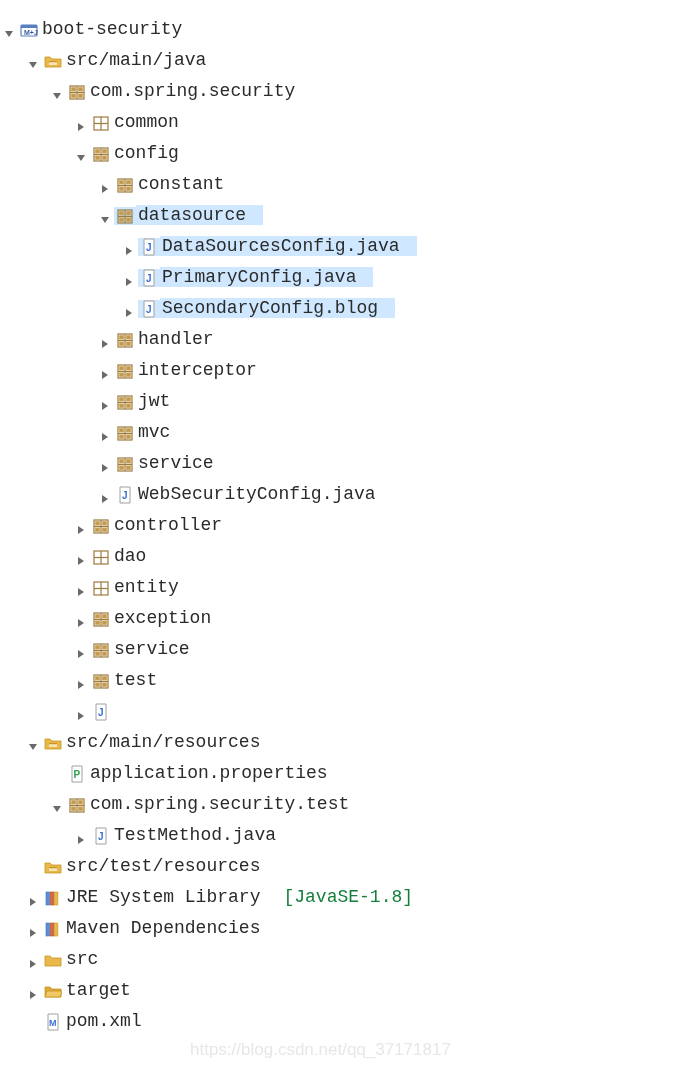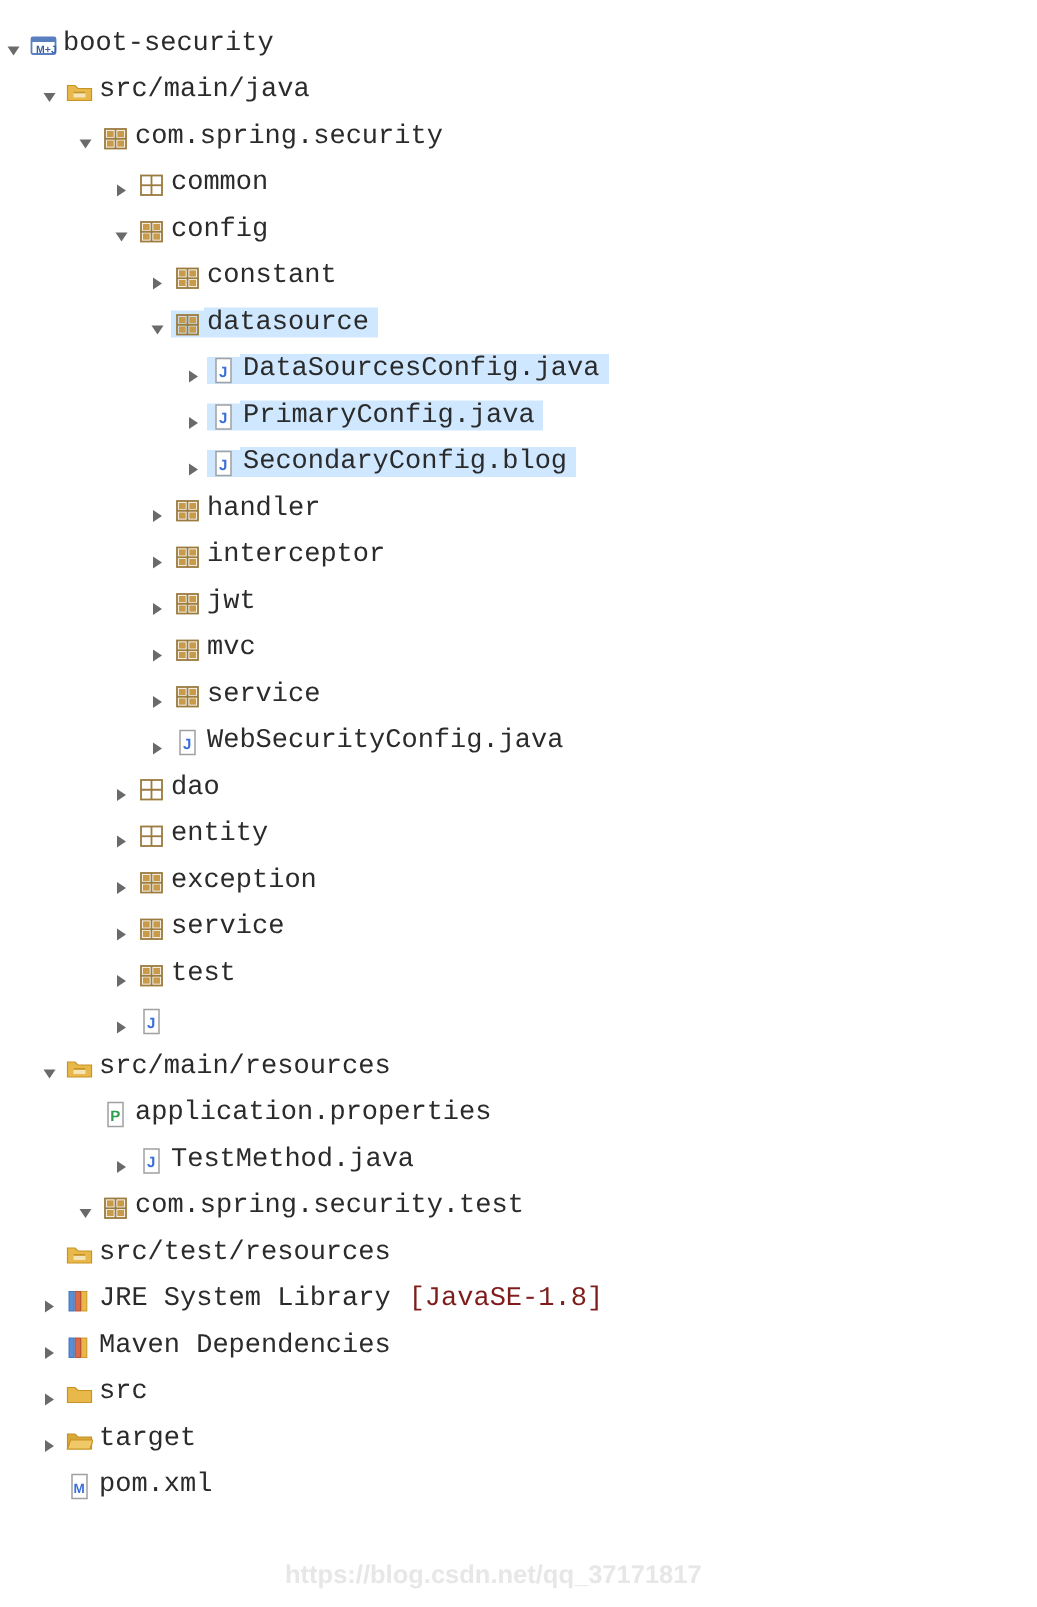--- a/index.html
+++ b/index.html
@@ -4,24 +4,24 @@
 <style>
   html,body{margin:0;padding:0;background:#fff;font-family:"Segoe UI",Arial,sans-serif;font-size:18px;color:#2b2b2b;}
   .tree{padding:8px 0 20px 0;user-select:none;}
   .row{display:flex;align-items:flex-end;height:31px;white-space:nowrap;font-family:Liberation Mono, monospace;}
   .indent{display:inline-block;width:24px;flex:0 0 24px;}
   .tw{width:18px;flex:0 0 18px;display:flex;align-items:center;justify-content:center;color:#6a6a6a;font-size:12px;}
   .tw svg{width:10px;height:10px;display:block;}
   .ic{width:22px;flex:0 0 22px;display:flex;align-items:center;justify-content:center;}
   .ic svg{width:18px;height:18px;display:block;}
   .lbl{padding:0 2px;}
-  .decor{color:#7f1d1d;margin-left:10px;}
+  .decor{color:#15803d;margin-left:21px;}
   .sel .ic, .sel .lbl{background:#cfe8ff;}
-  .sel .lbl{padding-right:6px;}
-  .watermark{position:absolute;left:190px;top:1040px;color:#e7e7e7;font-size:17px;pointer-events:none;font-weight:bold;}
+  .sel .lbl{padding-right:17px;}
+  .watermark{position:absolute;left:190px;top:1040px;color:#e7e7e7;font-size:17px;pointer-events:none;}
 </style>
 </head>
 <body>
 
 <svg width="0" height="0" style="position:absolute">
   <defs>
     <g id="i-tw-down">
         <path d="M1 2 L9 2 L5 8 Z" fill="#6a6a6a"></path>
       </g>
     <g id="i-tw-right">
@@ -348,20 +348,36 @@
       <span class="indent"></span>
       <span class="indent"></span>
       <span class="indent"></span>
       <span class="tw">
         <svg viewBox="0 0 10 10">
           <use href="#i-tw-right"></use>
         </svg>
       </span>
       <span class="ic">
         <svg viewBox="0 0 18 18">
+          <use href="#i-package"></use>
+        </svg>
+      </span>
+      <span class="lbl">controller</span>
+    </div>
+    <div class="row">
+      <span class="indent"></span>
+      <span class="indent"></span>
+      <span class="indent"></span>
+      <span class="tw">
+        <svg viewBox="0 0 10 10">
+          <use href="#i-tw-right"></use>
+        </svg>
+      </span>
+      <span class="ic">
+        <svg viewBox="0 0 18 18">
           <use href="#i-package-empty"></use>
         </svg>
       </span>
       <span class="lbl">dao</span>
     </div>
     <div class="row">
       <span class="indent"></span>
       <span class="indent"></span>
       <span class="indent"></span>
       <span class="tw">
@@ -460,47 +476,47 @@
       <span class="ic">
         <svg viewBox="0 0 18 18">
           <use href="#i-props"></use>
         </svg>
       </span>
       <span class="lbl">application.properties</span>
     </div>
     <div class="row">
       <span class="indent"></span>
       <span class="indent"></span>
+      <span class="tw">
+        <svg viewBox="0 0 10 10">
+          <use href="#i-tw-down"></use>
+        </svg>
+      </span>
+      <span class="ic">
+        <svg viewBox="0 0 18 18">
+          <use href="#i-package"></use>
+        </svg>
+      </span>
+      <span class="lbl">com.spring.security.test</span>
+    </div>
+    <div class="row">
+      <span class="indent"></span>
+      <span class="indent"></span>
       <span class="indent"></span>
       <span class="tw">
         <svg viewBox="0 0 10 10">
           <use href="#i-tw-right"></use>
         </svg>
       </span>
       <span class="ic">
         <svg viewBox="0 0 18 18">
           <use href="#i-java"></use>
         </svg>
       </span>
       <span class="lbl">TestMethod.java</span>
-    </div>
-    <div class="row">
-      <span class="indent"></span>
-      <span class="indent"></span>
-      <span class="tw">
-        <svg viewBox="0 0 10 10">
-          <use href="#i-tw-down"></use>
-        </svg>
-      </span>
-      <span class="ic">
-        <svg viewBox="0 0 18 18">
-          <use href="#i-package"></use>
-        </svg>
-      </span>
-      <span class="lbl">com.spring.security.test</span>
     </div>
     <div class="row">
       <span class="indent"></span>
       <span class="tw"></span>
       <span class="ic">
         <svg viewBox="0 0 18 18">
           <use href="#i-srcfolder"></use>
         </svg>
       </span>
       <span class="lbl">src/test/resources</span>

